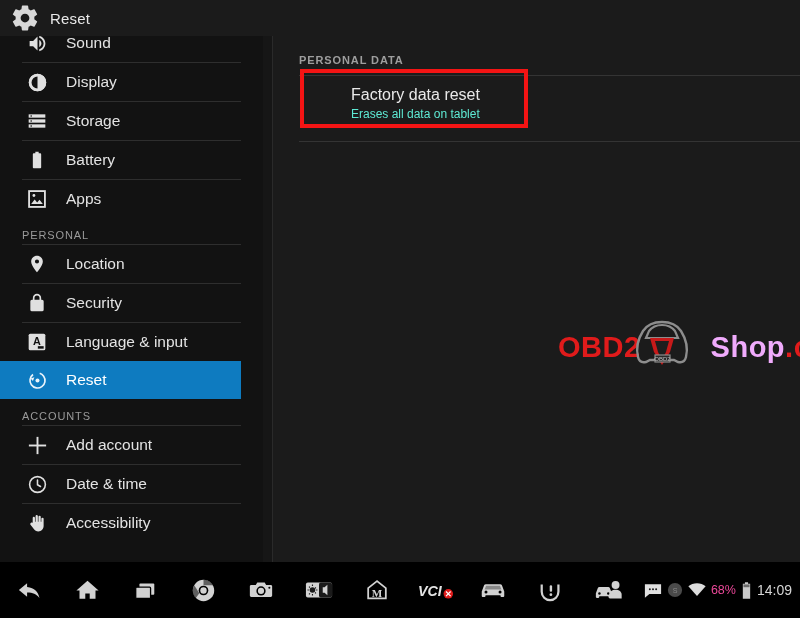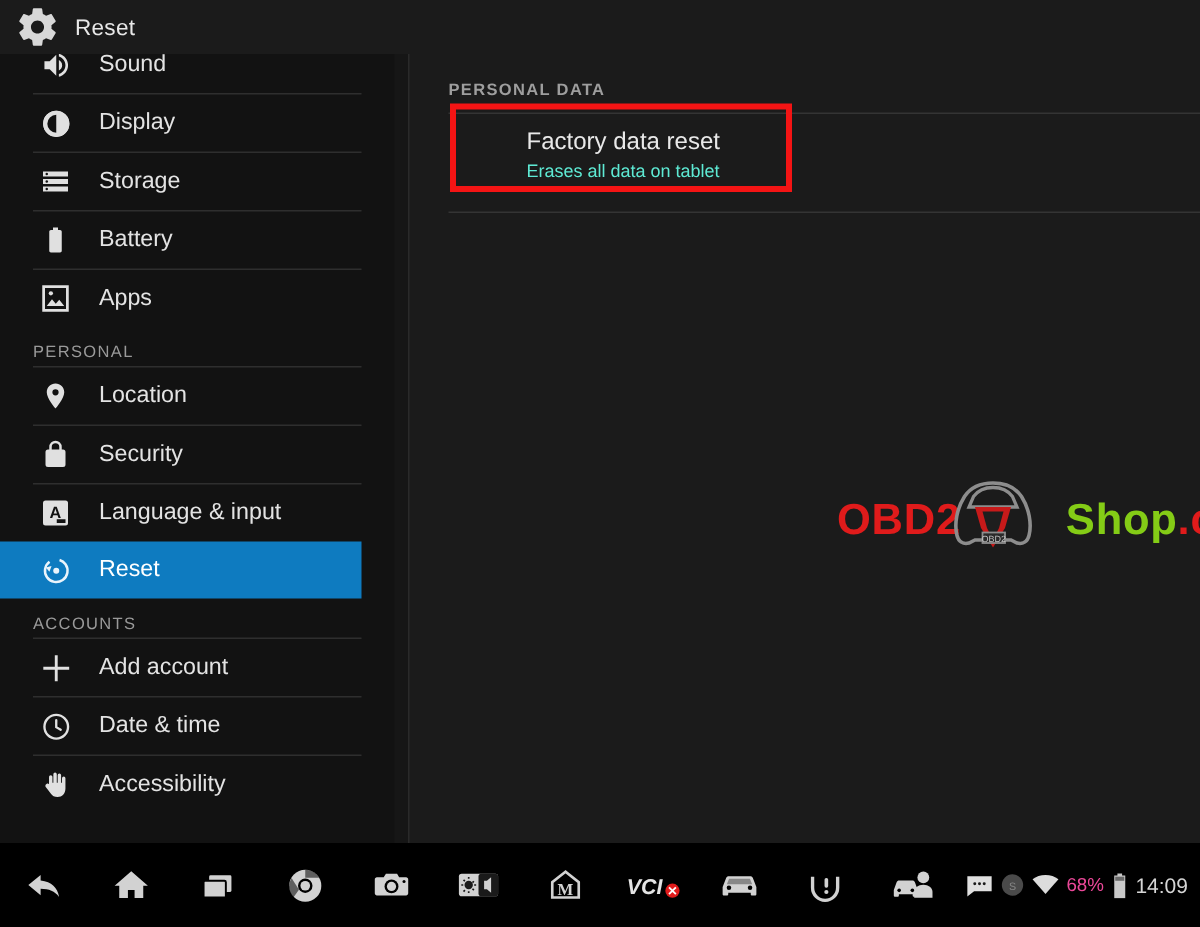--- a/index.html
+++ b/index.html
@@ -148,21 +148,21 @@
     z-index: 15;
     pointer-events: none;
   }
   #watermark .wm-text {
     position: absolute; left: 0; top: 20px;
     font-size: 29px; font-weight: bold;
     letter-spacing: .5px;
     white-space: nowrap;
   }
   #watermark .wm-obd2 { color: #e01b1b; }
-  #watermark .wm-shop { color: #84cc16; }
+  #watermark .wm-shop { color: #f0abfc; }
   #watermark .wm-dom  { color: #e01b1b; }
   #watermark .wm-car {
     position: absolute; left: 70px; top: 0;
     width: 68px; height: 62px;
   }
 
   
   #navbar {
     position: absolute; left: 0; top: 562px;
     width: 800px; height: 56px;

